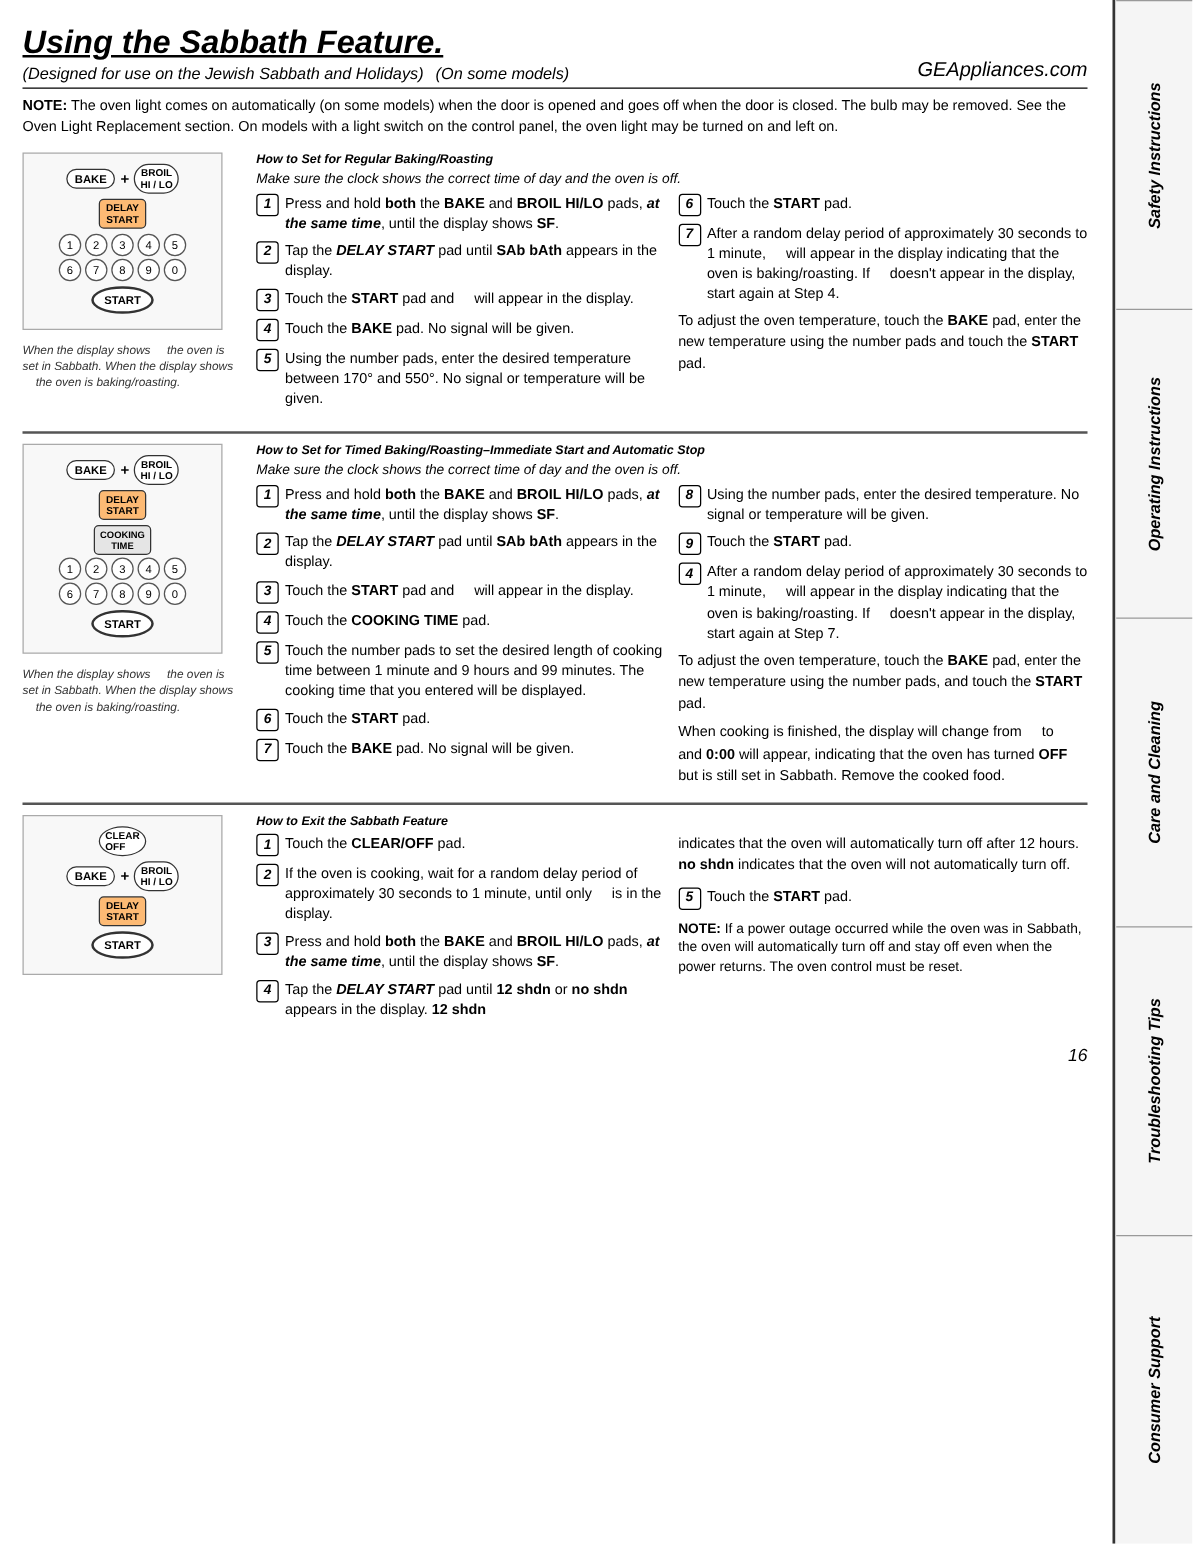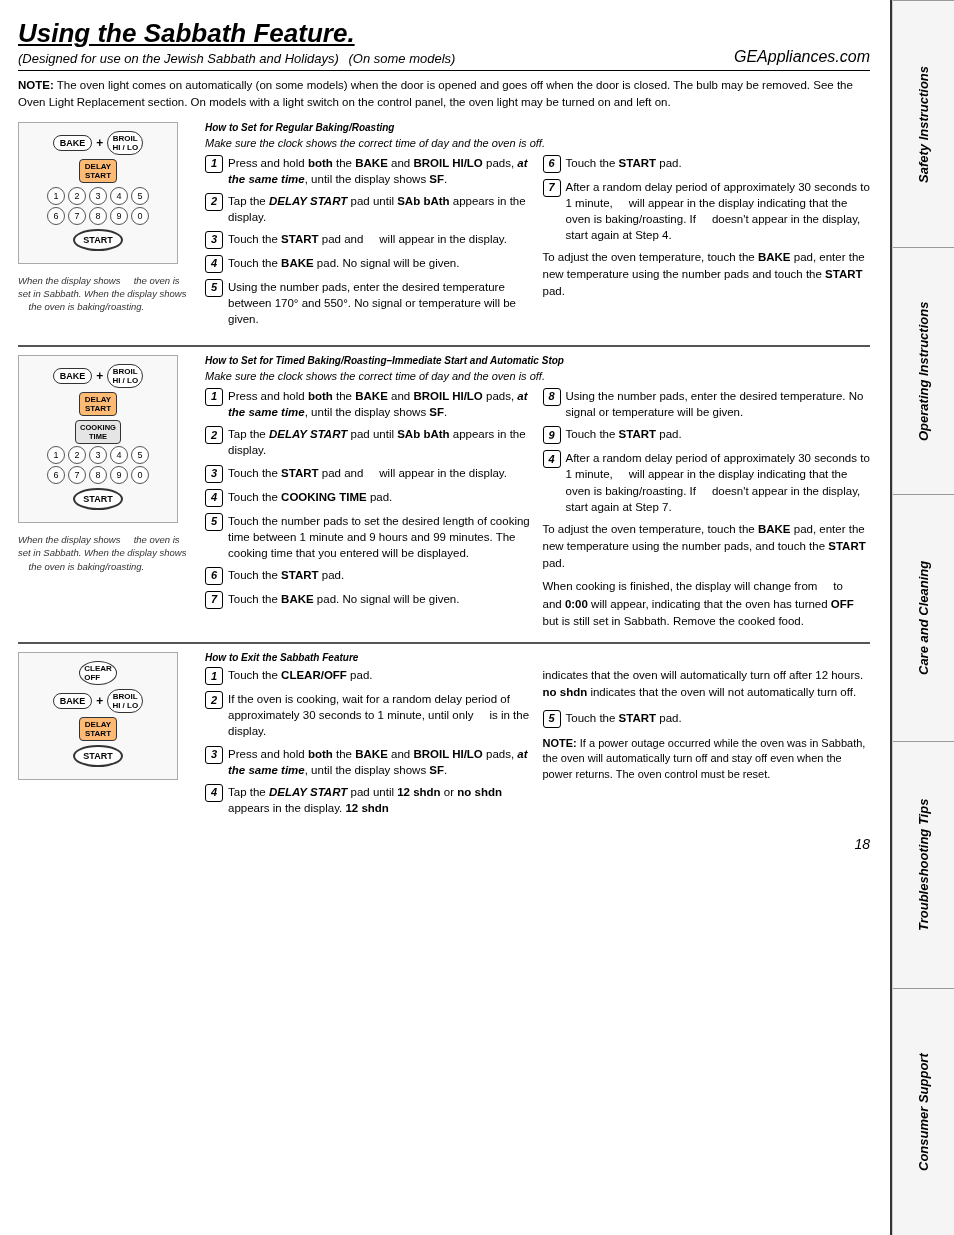--- a/index.html
+++ b/index.html
@@ -528,21 +528,21 @@
             <div class="step-text">Touch the <b>START</b> pad.</div>
           </div>
           <div class="note-small" style="margin-top:8px;">
             <b>NOTE:</b> If a power outage occurred while the oven was in Sabbath, the oven will automatically turn off and stay off even when the power returns. The oven control must be reset.
           </div>
         </div>
       </div>
     </div>
   </div>
 
-  <div class="page-num">18</div>
+  <div class="page-num">16</div>
 </div>
 
 <div class="sidebar">
   <div class="sidebar-section">
     <span>Safety Instructions</span>
   </div>
   <div class="sidebar-section">
     <span>Operating Instructions</span>
   </div>
   <div class="sidebar-section">

